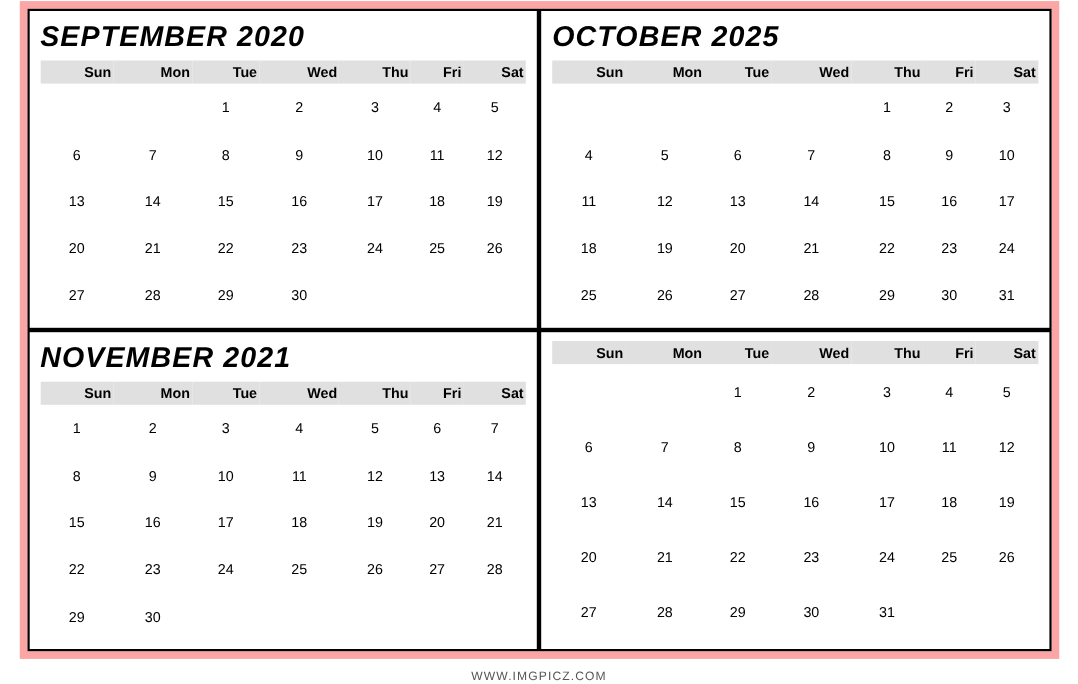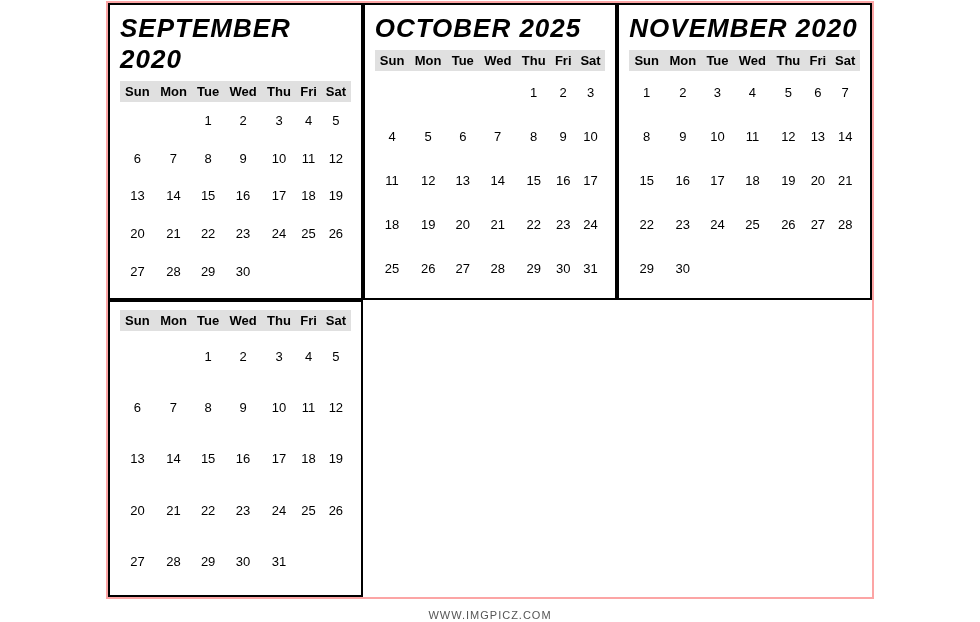--- a/index.html
+++ b/index.html
@@ -8,25 +8,25 @@
       font-family: Arial, sans-serif;
       width: 980px;
       height: 622px;
       display: flex;
       flex-direction: column;
       align-items: center;
       justify-content: center;
     }
     .calendars-grid {
       display: grid;
-      grid-template-columns: 1fr 1fr 1fr;
+      grid-template-columns: 1fr 1fr;
       grid-template-rows: 1fr 1fr;
-      width: 768px;
+      width: 945px;
       height: 598px;
-      border: 2px solid #fca5a5;
+      border: 7px solid #fca5a5;
     }
     .calendar-cell {
       border: 2px solid #000;
       padding: 8px 10px;
       display: flex;
       flex-direction: column;
     }
     .month-title {
       font-size: 26px;
       font-weight: 900;
@@ -34,21 +34,21 @@
       margin-bottom: 6px;
       letter-spacing: 1px;
     }
     .cal-table {
       width: 100%;
       border-collapse: collapse;
       flex: 1;
     }
     .cal-table thead tr th {
       background: #e0e0e0;
-      text-align: center;
+      text-align: right;
       font-size: 13px;
       font-weight: bold;
       padding: 3px 2px;
       border: none;
     }
     .cal-table tbody tr td {
       text-align: center;
       font-size: 13px;
       padding: 4px 2px;
       border: none;
@@ -185,21 +185,21 @@
             <td>27</td>
             <td>28</td>
             <td>29</td>
             <td>30</td>
             <td>31</td>
           </tr>
         </tbody>
       </table>
     </div>
     <div class="calendar-cell">
-      <div class="month-title">NOVEMBER 2020</div>
+      <div class="month-title">NOVEMBER 2021</div>
       <table class="cal-table">
         <thead>
           <tr>
             <th>Sun</th>
             <th>Mon</th>
             <th>Tue</th>
             <th>Wed</th>
             <th>Thu</th>
             <th>Fri</th>
             <th>Sat</th>

